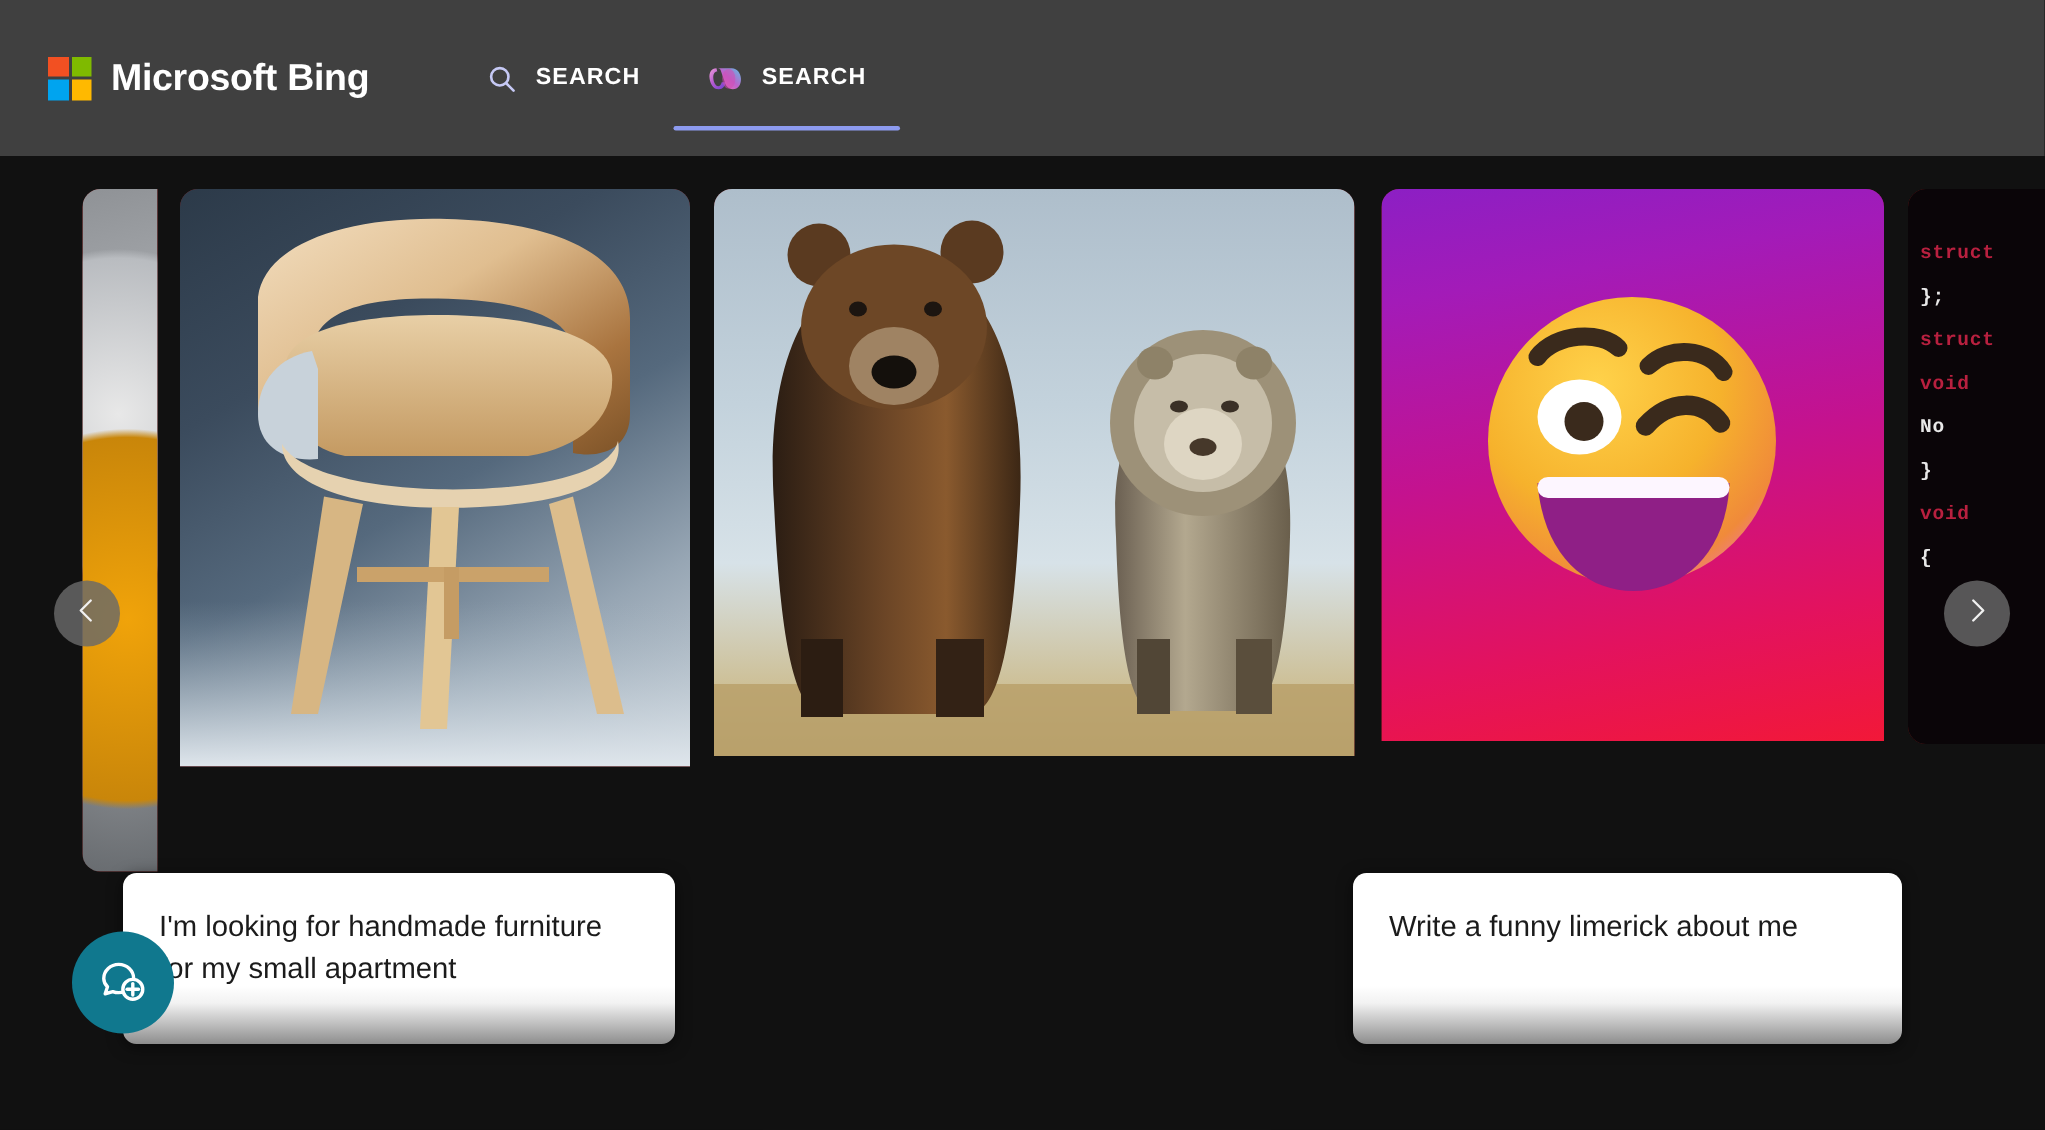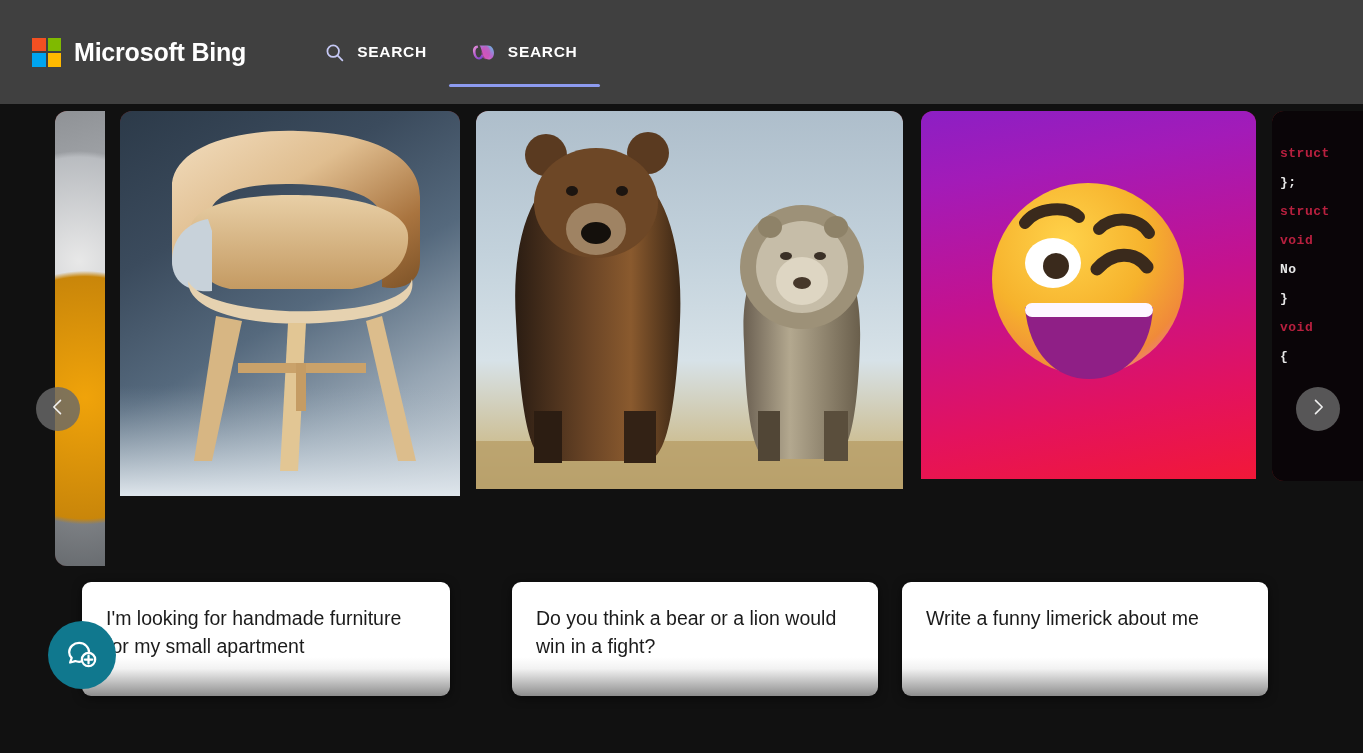--- a/index.html
+++ b/index.html
@@ -49,21 +49,21 @@
   }
   .search-icon svg { display:block; }
   .copilot-icon { width:25px; height:25px; display:block; }
 
   
   .carousel {
     position:absolute; top:110px; left:0; width:1363px; height:478px;
     z-index:10;
   }
   .card {
-    position:absolute; top:1px;
+    position:absolute; top:16px;
     border-top-left-radius:12px; border-top-right-radius:12px;
     overflow:hidden;
     background:#7f1d1d;
   }
   .card-img { position:absolute; inset:0; }
 
   
   .card.peek-left  { left:55px;   width:50px;  height:455px; border-radius:12px 0 0 12px; }
   .card.peek-right { left:1272px; width:92px;  height:370px; border-radius:12px 0 0 12px; }
 
@@ -312,21 +312,20 @@
       <div>struct</div>
       <div>void</div>
       <div class="w">No</div>
       <div class="w">}</div>
       <div>void</div>
       <div class="w">{</div>
     </div>
   </div>
 
   <div class="caption p1">I'm looking for handmade furniture for my small apartment</div>
-  <div class="caption p2">Do you think a bear or a lion would win in a fight?</div>
   <div class="caption p3">Write a funny limerick about me</div>
 
   <div class="arrow left">
     <span>
       <svg width="20" height="20" viewBox="0 0 24 24" fill="none" stroke="#f0f0f0" stroke-width="1.9" stroke-linecap="round" stroke-linejoin="round">
         <polyline points="15,4 7,12 15,20"></polyline>
       </svg>
     </span>
   </div>
   <div class="arrow right">

